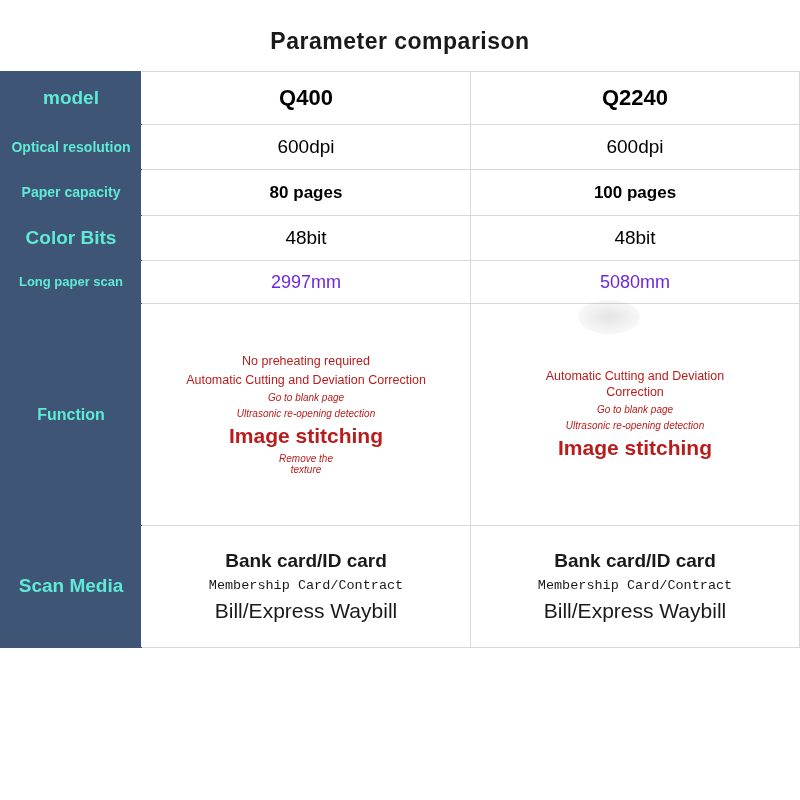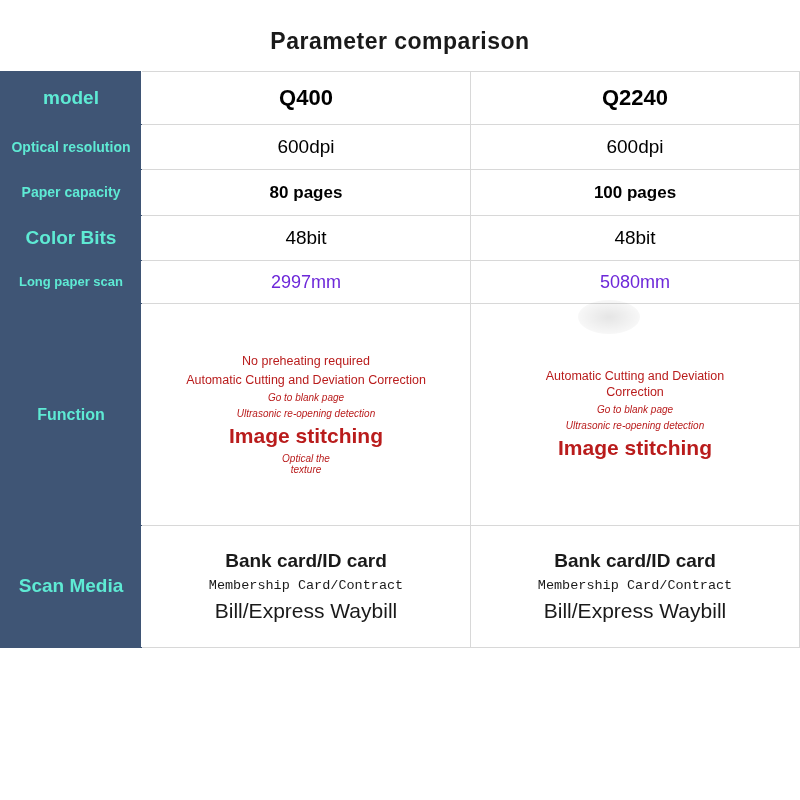--- a/index.html
+++ b/index.html
@@ -141,21 +141,21 @@
       <tr>
         <td class="lbl" style="height:222px">
           <span class="lbl-txt s16">Function</span>
         </td>
         <td class="fn">
           <div class="f-s13">No preheating required</div>
           <div class="f-s13">Automatic Cutting and Deviation Correction</div>
           <div class="f-s14">Go to blank page</div>
           <div class="f-s14">Ultrasonic re-opening detection</div>
           <div class="f-s15">Image stitching</div>
-          <div class="f-s14" style="margin-bottom:0">Optical the</div>
+          <div class="f-s14" style="margin-bottom:0">Remove the</div>
           <div class="f-s14" style="margin-top:0">texture</div>
         </td>
         <td class="fn">
           <div class="f-s13" style="margin-bottom:0">Automatic Cutting and Deviation</div>
           <div class="f-s13" style="margin-top:2px">Correction</div>
           <div class="f-s14">Go to blank page</div>
           <div class="f-s14">Ultrasonic re-opening detection</div>
           <div class="f-s15">Image stitching</div>
         </td>
       </tr>

